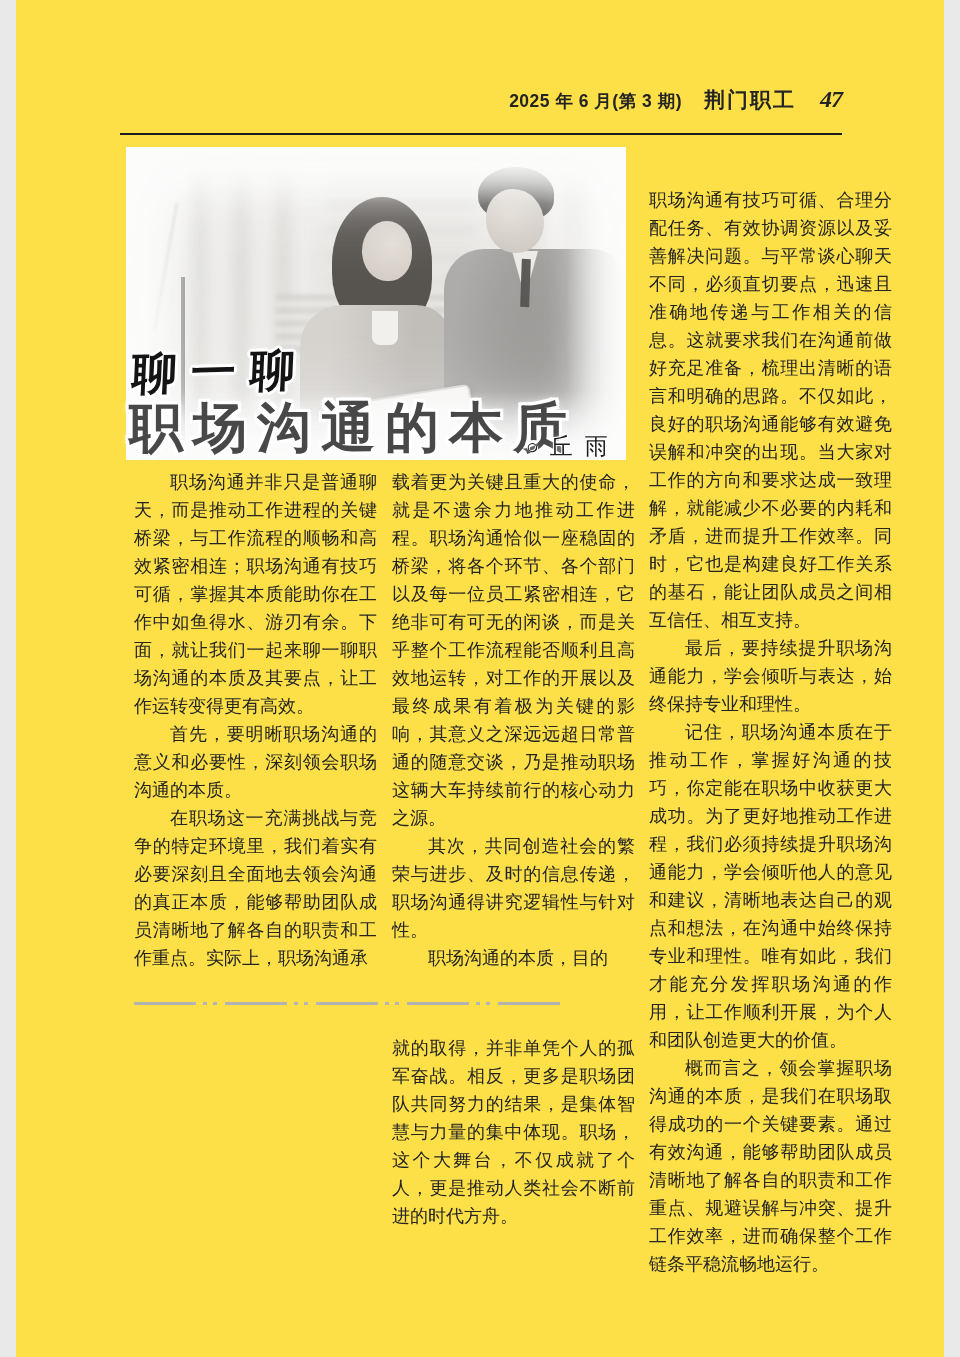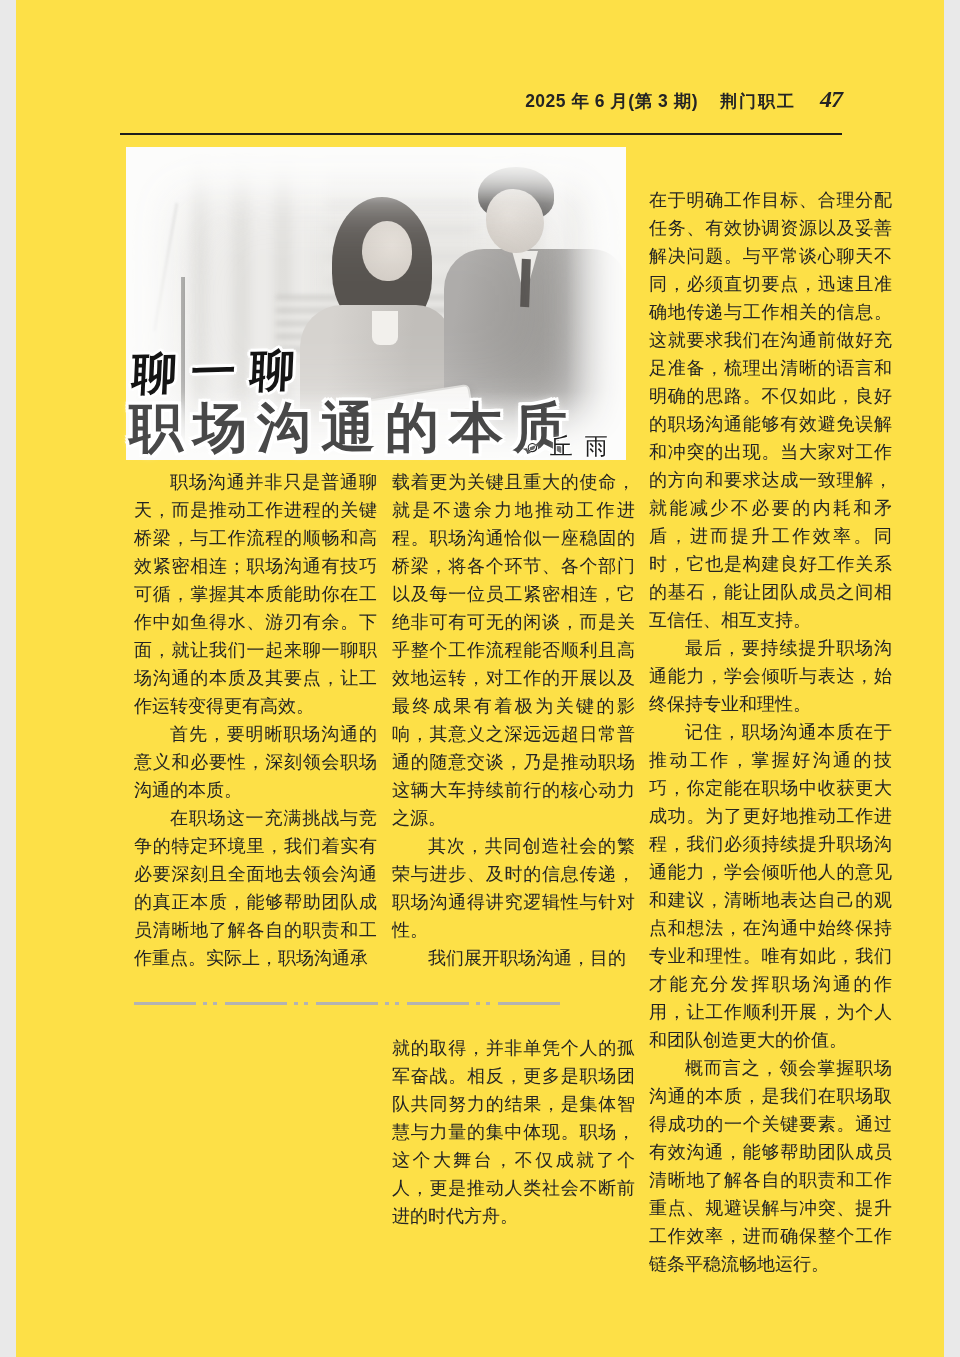--- a/index.html
+++ b/index.html
@@ -12,21 +12,21 @@
     font-family:"Liberation Serif","DejaVu Serif",serif;
     color:#242424;
   }
   
   .header{
     position:absolute;top:86px;left:104px;right:102px;
     display:flex;justify-content:flex-end;align-items:baseline;
     font-family:"Liberation Sans","DejaVu Sans",sans-serif;
   }
   .header .issue{font-size:17.5px;font-weight:bold;letter-spacing:.5px;}
-  .header .pub{font-size:17px;font-weight:bold;margin-left:22px;letter-spacing:2px;}
+  .header .pub{font-size:21px;font-weight:bold;margin-left:22px;letter-spacing:2px;}
   .header .pageno{
     font-size:24px;font-style:italic;font-weight:bold;margin-left:24px;
     font-family:"Liberation Serif","DejaVu Serif",serif;letter-spacing:-1px;
   }
   .header-rule{position:absolute;top:133px;left:104px;right:102px;height:2px;background:#1d1d1d;}
   
   .photo{position:absolute;left:110px;top:147px;width:500px;height:313px;overflow:hidden;}
   .photo *{position:absolute;}
   .ph-bg{inset:0;background:linear-gradient(180deg,#f4f3f1 0%,#e9e8e5 35%,#ecebe8 70%,#f3f2f0 100%);}
   .ph-band1{left:64px;top:0;width:120px;height:313px;background:repeating-linear-gradient(90deg,#dddcd9 0 18px,#edecea 18px 42px);filter:blur(5px);opacity:.75;}
@@ -143,25 +143,25 @@
 
   <div class="col col1">
     <p>职场沟通并非只是普通聊天，而是推动工作进程的关键桥梁，与工作流程的顺畅和高效紧密相连；职场沟通有技巧可循，掌握其本质能助你在工作中如鱼得水、游刃有余。下面，就让我们一起来聊一聊职场沟通的本质及其要点，让工作运转变得更有高效。</p>
     <p>首先，要明晰职场沟通的意义和必要性，深刻领会职场沟通的本质。</p>
     <p>在职场这一充满挑战与竞争的特定环境里，我们着实有必要深刻且全面地去领会沟通的真正本质，能够帮助团队成员清晰地了解各自的职责和工作重点。实际上，职场沟通承</p>
   </div>
 
   <div class="col col2">
     <p class="cont">载着更为关键且重大的使命，就是不遗余力地推动工作进程。职场沟通恰似一座稳固的桥梁，将各个环节、各个部门以及每一位员工紧密相连，它绝非可有可无的闲谈，而是关乎整个工作流程能否顺利且高效地运转，对工作的开展以及最终成果有着极为关键的影响，其意义之深远远超日常普通的随意交谈，乃是推动职场这辆大车持续前行的核心动力之源。</p>
     <p>其次，共同创造社会的繁荣与进步、及时的信息传递，职场沟通得讲究逻辑性与针对性。</p>
-    <p>我们展开职场沟通，目的</p>
+    <p>职场沟通的本质，目的</p>
   </div>
 
   <div class="col col3">
-    <p class="cont">在于明确工作目标、合理分配任务、有效协调资源以及妥善解决问题。与平常谈心聊天不同，必须直切要点，迅速且准确地传递与工作相关的信息。这就要求我们在沟通前做好充足准备，梳理出清晰的语言和明确的思路。不仅如此，良好的职场沟通能够有效避免误解和冲突的出现。当大家对工作的方向和要求达成一致理解，就能减少不必要的内耗和矛盾，进而提升工作效率。同时，它也是构建良好工作关系的基石，能让团队成员之间相互信任、相互支持。</p>
+    <p class="cont">职场沟通有技巧可循、合理分配任务、有效协调资源以及妥善解决问题。与平常谈心聊天不同，必须直切要点，迅速且准确地传递与工作相关的信息。这就要求我们在沟通前做好充足准备，梳理出清晰的语言和明确的思路。不仅如此，良好的职场沟通能够有效避免误解和冲突的出现。当大家对工作的方向和要求达成一致理解，就能减少不必要的内耗和矛盾，进而提升工作效率。同时，它也是构建良好工作关系的基石，能让团队成员之间相互信任、相互支持。</p>
     <p>最后，要持续提升职场沟通能力，学会倾听与表达，始终保持专业和理性。</p>
     <p>记住，职场沟通本质在于推动工作，掌握好沟通的技巧，你定能在职场中收获更大成功。为了更好地推动工作进程，我们必须持续提升职场沟通能力，学会倾听他人的意见和建议，清晰地表达自己的观点和想法，在沟通中始终保持专业和理性。唯有如此，我们才能充分发挥职场沟通的作用，让工作顺利开展，为个人和团队创造更大的价值。</p>
     <p>概而言之，领会掌握职场沟通的本质，是我们在职场取得成功的一个关键要素。通过有效沟通，能够帮助团队成员清晰地了解各自的职责和工作重点、规避误解与冲突、提升工作效率，进而确保整个工作链条平稳流畅地运行。</p>
   </div>
 
   <div class="divider"></div>
 
 
   <div class="col bcol2">
     <p class="cont">就的取得，并非单凭个人的孤军奋战。相反，更多是职场团队共同努力的结果，是集体智慧与力量的集中体现。职场，这个大舞台，不仅成就了个人，更是推动人类社会不断前进的时代方舟。</p>

